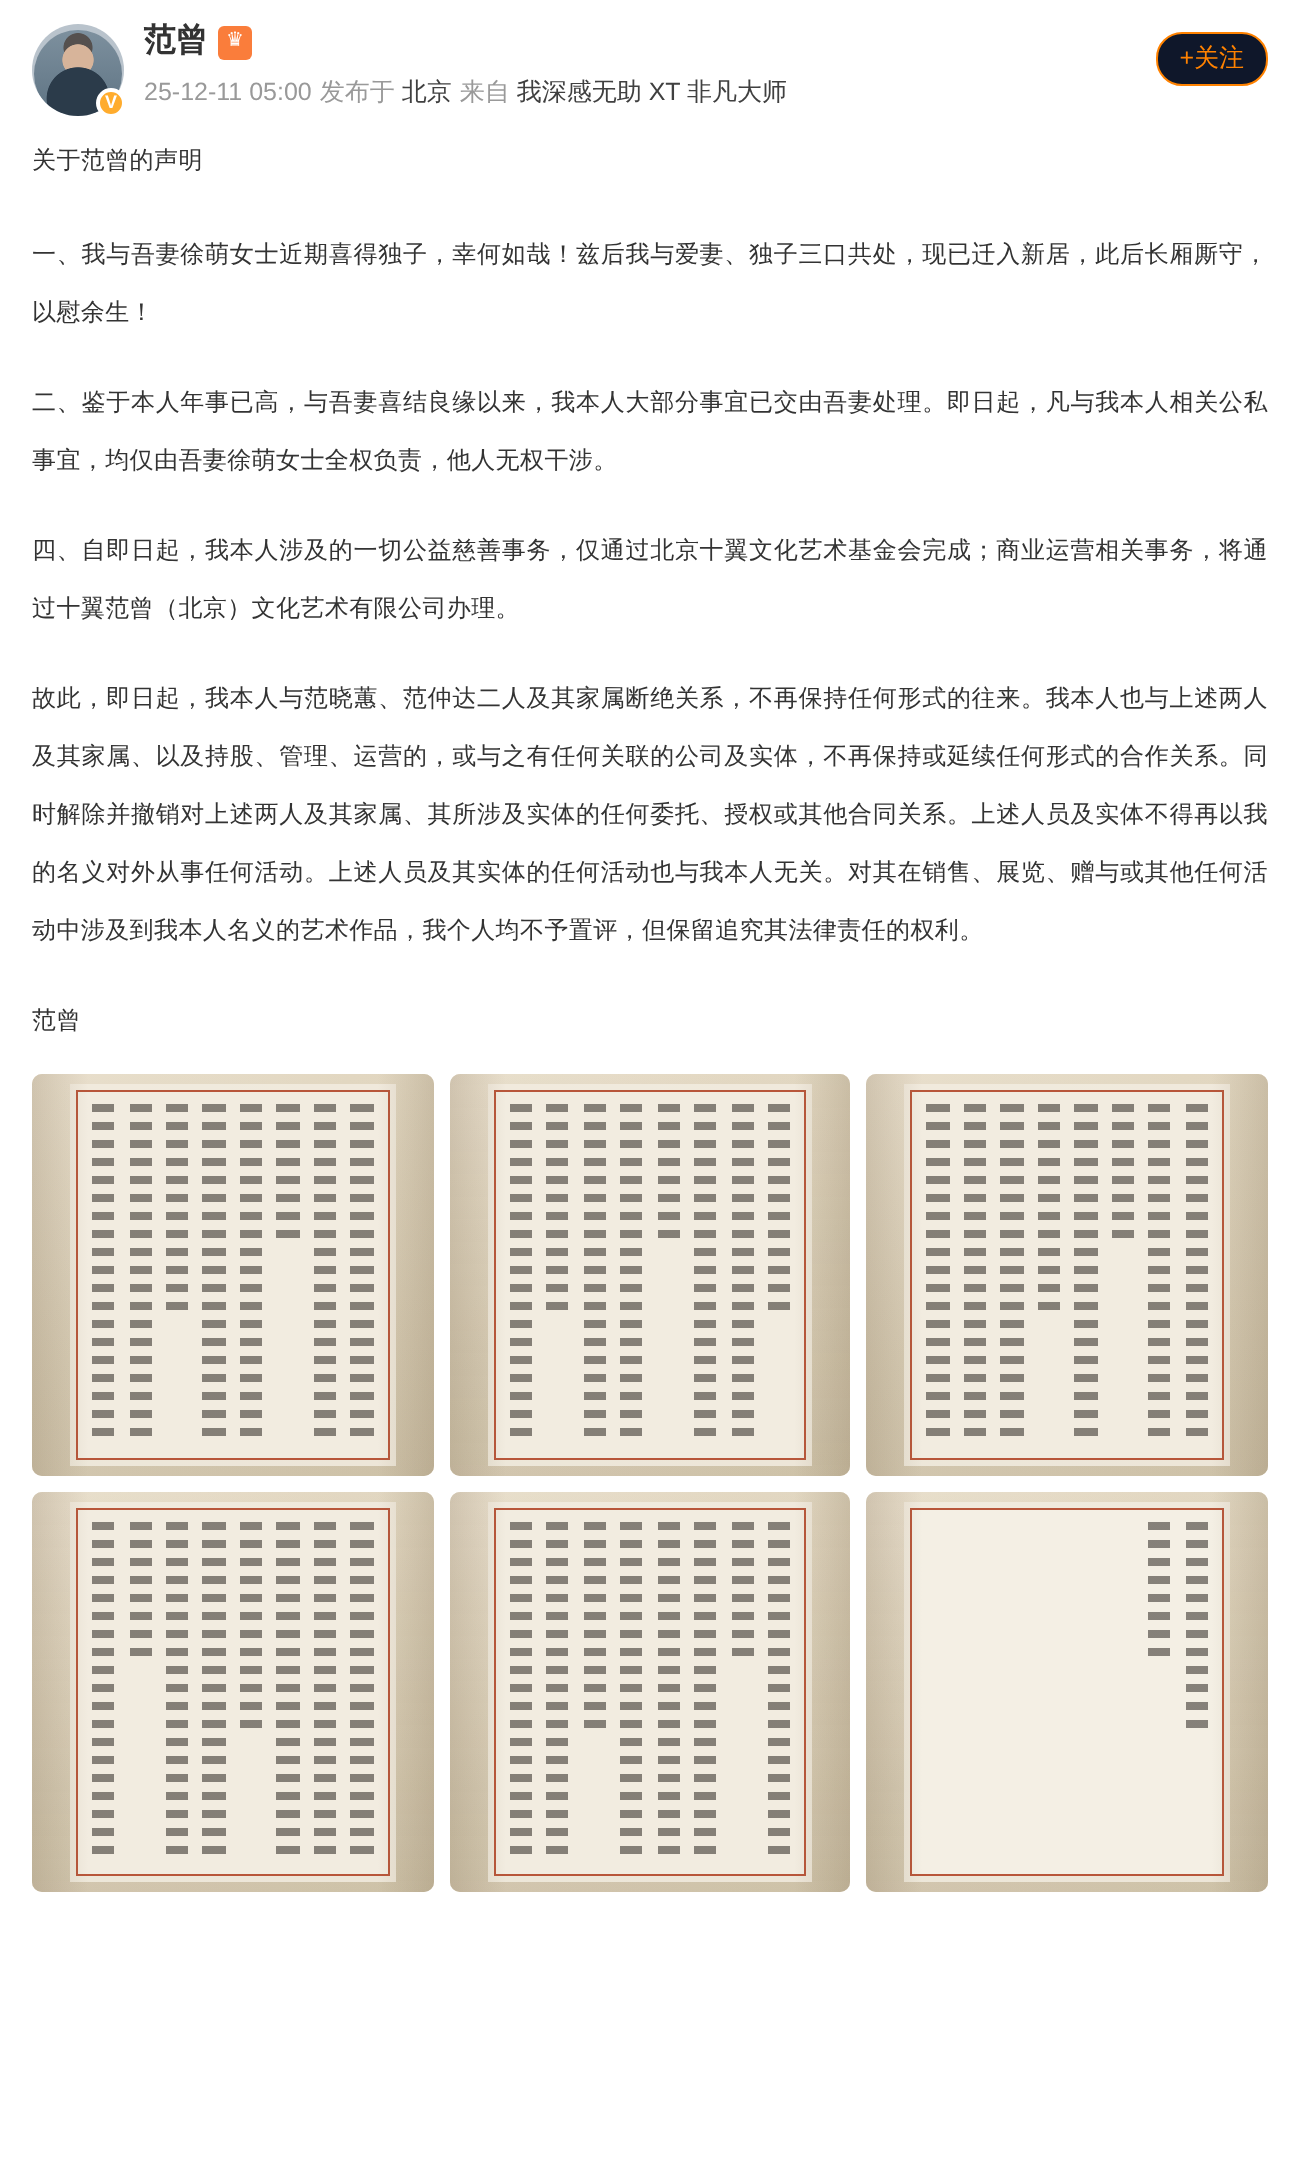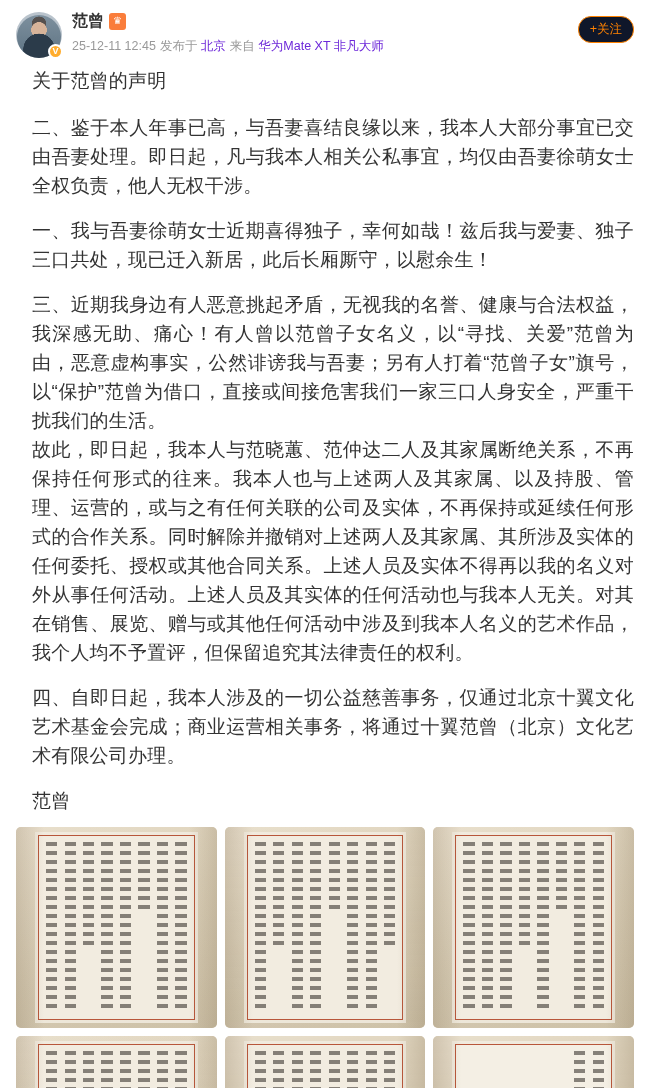--- a/index.html
+++ b/index.html
@@ -103,43 +103,42 @@
   .meta-row {
     margin-top: 6px;
     font-size: 12.5px;
     color: #999999;
     line-height: 18px;
     white-space: nowrap;
     overflow: hidden;
     text-overflow: ellipsis;
   }
   .meta-row .sep { display: inline-block; width: 4px; }
-  .meta-link { color: #6d28d9; }
+  .meta-link { color: #404040; }
   .follow-btn {
     position: absolute;
     right: 0;
     top: 6px;
     border: 1px solid #ff8200;
     color: #ff8200;
     background: #0f172a;
     border-radius: 13px;
     font-size: 12.5px;
     line-height: 1;
     padding: 6px 11px;
     cursor: pointer;
     white-space: nowrap;
     font-family: "Liberation Sans", "DejaVu Sans", sans-serif;
   }
   .content {
     padding: 2px 0 0 0;
-    font-size: 19px;
+    font-size: 12px;
     line-height: 29px;
     color: #333333;
     letter-spacing: 0.2px;
-    margin-left: 16px;
   }
   .content p {
     margin: 0 0 16px 0;
     text-align: justify;
   }
   .content p.tight { margin-bottom: 0; }
   .content p.sign { margin-bottom: 0; }
   .content p.title { margin-bottom: 18px; }
   .images {
     padding: 12px 0 0 0;
@@ -216,36 +215,35 @@
       </div>
       <div class="avatar-badge">V</div>
     </div>
 
     <div class="head-main">
       <div class="name-row">
         <span class="username">范曾</span>
         <span class="vip-icon">♛</span>
       </div>
       <div class="meta-row">
-        <span>25-12-11 12:45</span><span class="sep"></span><span>发布于</span>
+        <span>25-12-11 05:00</span><span class="sep"></span><span>发布于</span>
         <span class="meta-link">北京</span><span class="sep"></span><span>来自</span>
-        <span class="meta-link">华为Mate XT 非凡大师</span>
+        <span class="meta-link">我深感无助 XT 非凡大师</span>
       </div>
     </div>
 
     <button class="follow-btn">+关注</button>
   </div>
 
   <div class="content">
     <p class="title">关于范曾的声明</p>
+    <p>一、我与吾妻徐萌女士近期喜得独子，幸何如哉！兹后我与爱妻、独子三口共处，现已迁入新居，此后长厢厮守，以慰余生！</p>
     <p>二、鉴于本人年事已高，与吾妻喜结良缘以来，我本人大部分事宜已交由吾妻处理。即日起，凡与我本人相关公私事宜，均仅由吾妻徐萌女士全权负责，他人无权干涉。</p>
-    <p>一、我与吾妻徐萌女士近期喜得独子，幸何如哉！兹后我与爱妻、独子三口共处，现已迁入新居，此后长厢厮守，以慰余生！</p>
-    <p class="tight">三、近期我身边有人恶意挑起矛盾，无视我的名誉、健康与合法权益，我深感无助、痛心！有人曾以范曾子女名义，以“寻找、关爱”范曾为由，恶意虚构事实，公然诽谤我与吾妻；另有人打着“范曾子女”旗号，以“保护”范曾为借口，直接或间接危害我们一家三口人身安全，严重干扰我们的生活。</p>
+    <p>四、自即日起，我本人涉及的一切公益慈善事务，仅通过北京十翼文化艺术基金会完成；商业运营相关事务，将通过十翼范曾（北京）文化艺术有限公司办理。</p>
     <p>故此，即日起，我本人与范晓蕙、范仲达二人及其家属断绝关系，不再保持任何形式的往来。我本人也与上述两人及其家属、以及持股、管理、运营的，或与之有任何关联的公司及实体，不再保持或延续任何形式的合作关系。同时解除并撤销对上述两人及其家属、其所涉及实体的任何委托、授权或其他合同关系。上述人员及实体不得再以我的名义对外从事任何活动。上述人员及其实体的任何活动也与我本人无关。对其在销售、展览、赠与或其他任何活动中涉及到我本人名义的艺术作品，我个人均不予置评，但保留追究其法律责任的权利。</p>
-    <p>四、自即日起，我本人涉及的一切公益慈善事务，仅通过北京十翼文化艺术基金会完成；商业运营相关事务，将通过十翼范曾（北京）文化艺术有限公司办理。</p>
     <p class="sign">范曾</p>
   </div>
 
   <div class="images">
 
     <div class="img-cell">
       <div class="img-inner">
         <div class="paper">
           <div class="cols">
             <div class="col"></div>

